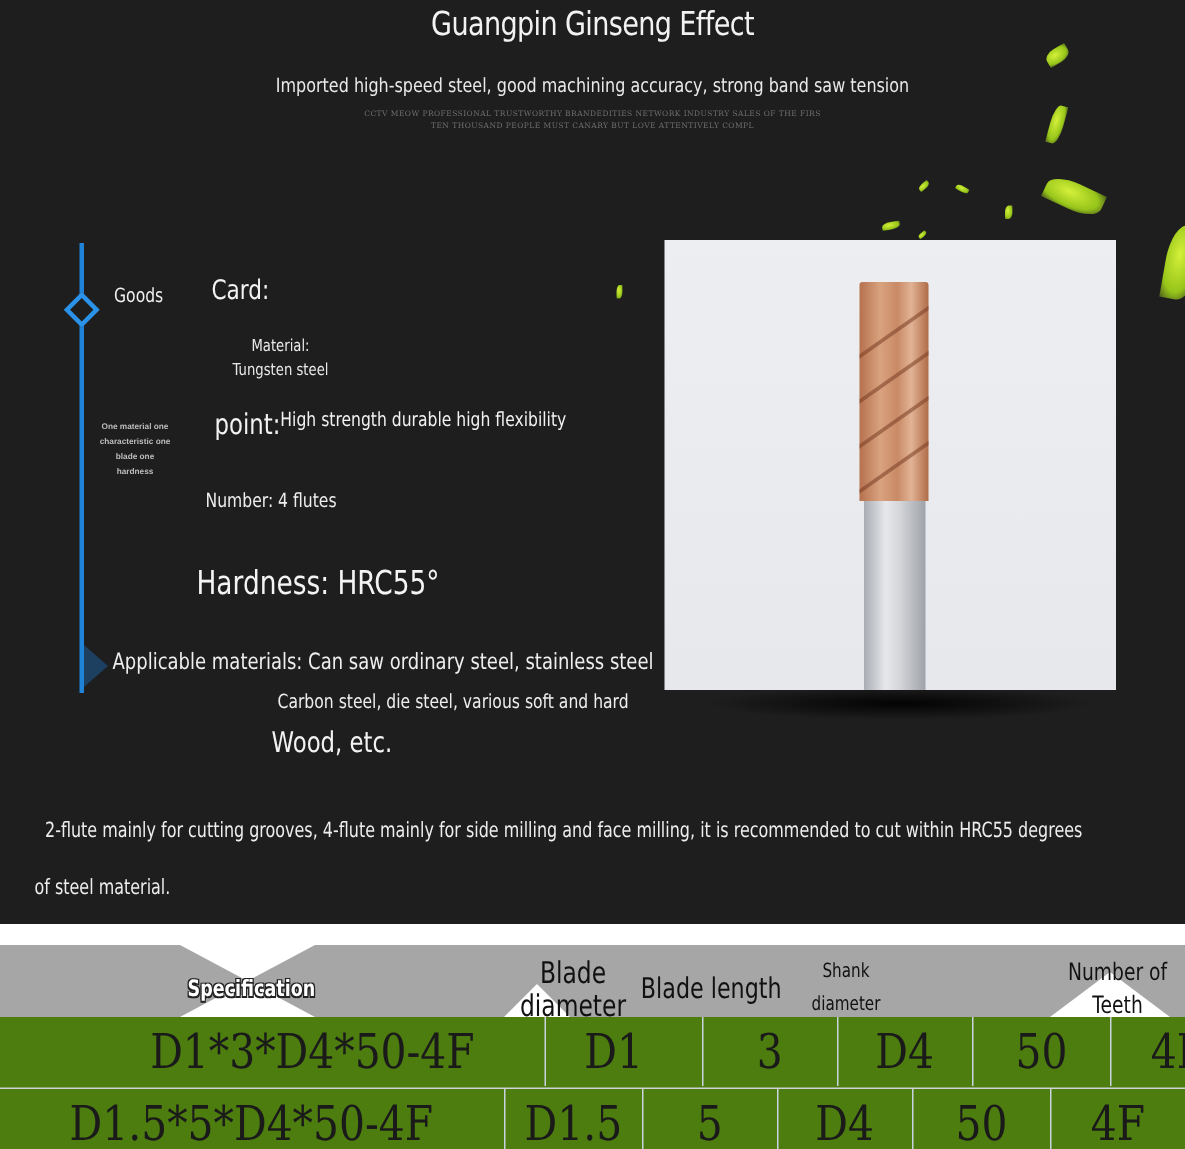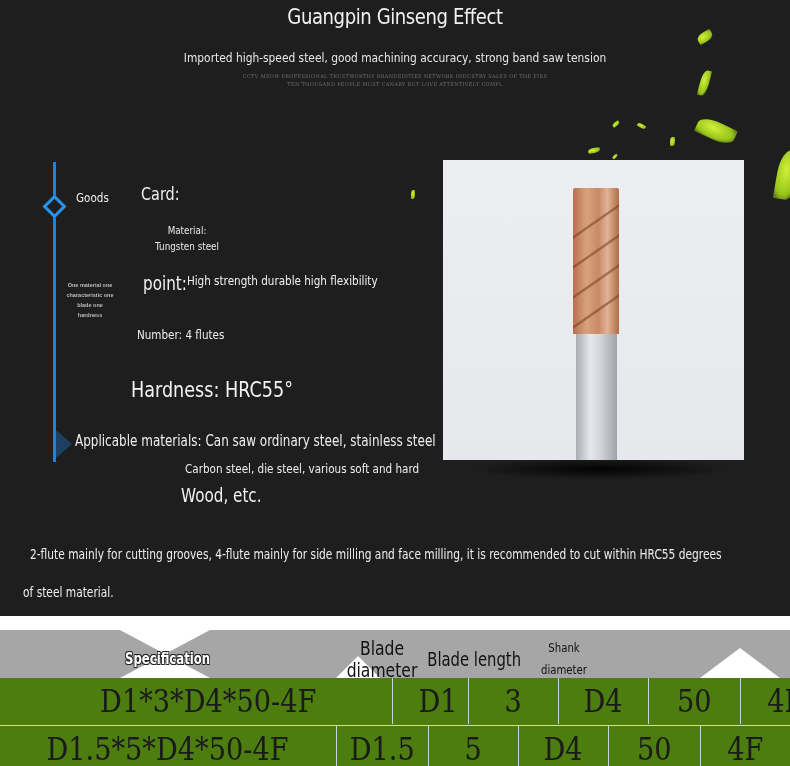--- a/index.html
+++ b/index.html
@@ -141,26 +141,29 @@
     </div>
   <div class="th" style="left:336px;width:92px;font-size:20px;">
       <span>Blade diameter</span>
     </div>
   <div class="th" style="left:428px;width:92px;font-size:19px;">
       <span style="white-space:nowrap;">Blade length</span>
     </div>
   <div class="th" style="left:520px;width:88px;font-size:13px;">
       <span>Shank diameter</span>
     </div>
+  <div class="th" style="left:700px;width:90px;font-size:16px;">
+      <span>Number of Teeth</span>
+    </div>
 
   <div class="row" style="top:48px;border-top:none;margin-left:40px;">
     <div class="cell first" style="left:0;width:336px;">
         <span>D1*3*D4*50-4F</span>
       </div>
-    <div class="cell" style="left:352px;width:92px;">
+    <div class="cell" style="left:323px;width:92px;">
         <span>D1</span>
       </div>
     <div class="cell" style="left:428px;width:90px;">
         <span>3</span>
       </div>
     <div class="cell" style="left:518px;width:90px;">
         <span>D4</span>
       </div>
     <div class="cell" style="left:608px;width:92px;">
         <span>50</span>

